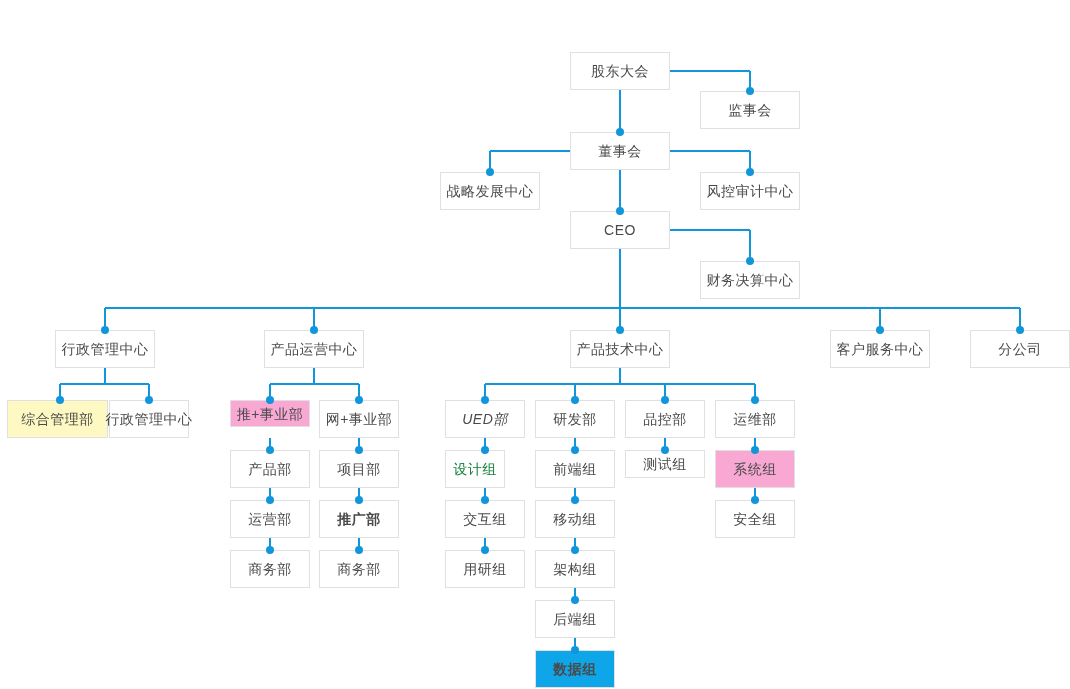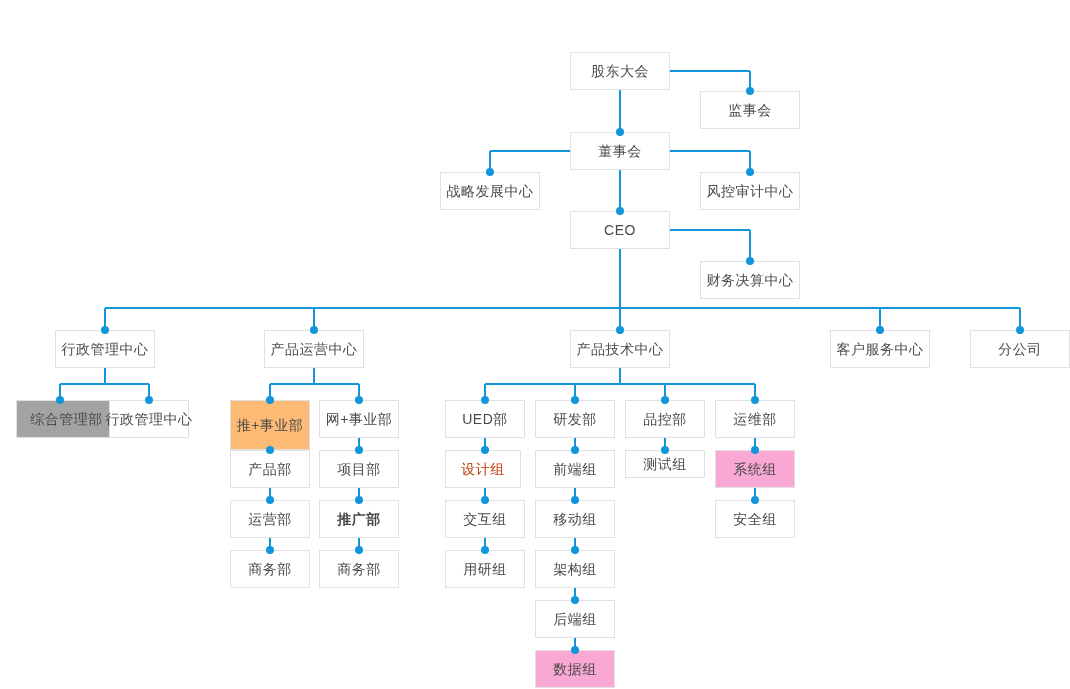--- a/index.html
+++ b/index.html
@@ -150,27 +150,27 @@
       </div>
       <div class="node" style="left: 570px; top: 330px; width: 100px; height: 38px; border-color: rgb(224, 224, 224); background: rgb(255, 255, 255); color: rgb(74, 74, 74);">
         <span>产品技术中心</span>
       </div>
       <div class="node" style="left: 830px; top: 330px; width: 100px; height: 38px; border-color: rgb(224, 224, 224); background: rgb(255, 255, 255); color: rgb(74, 74, 74);">
         <span>客户服务中心</span>
       </div>
       <div class="node" style="left: 970px; top: 330px; width: 100px; height: 38px; border-color: rgb(224, 224, 224); background: rgb(255, 255, 255); color: rgb(74, 74, 74);">
         <span>分公司</span>
       </div>
-      <div class="node" style="left: 16px; top: 400px; width: 101px; height: 38px; border-color: rgb(224, 224, 224); background: #a3a3a3; color: rgb(74, 74, 74);">
+      <div class="node" style="left: 7px; top: 400px; width: 101px; height: 38px; border-color: rgb(224, 224, 224); background: #fef9c3; color: rgb(74, 74, 74);">
         <span>综合管理部</span>
       </div>
       <div class="node" style="left: 109px; top: 400px; width: 80px; height: 38px; border-color: rgb(224, 224, 224); background: rgb(255, 255, 255); color: rgb(74, 74, 74);">
         <span>行政管理中心</span>
       </div>
-      <div class="node" style="left: 230px; top: 400px; width: 80px; height: 50px; border-color: rgb(224, 224, 224); background: #fdba74; color: rgb(74, 74, 74);">
+      <div class="node" style="left: 230px; top: 400px; width: 80px; height: 27px; border-color: rgb(224, 224, 224); background: #f9a8d4; color: rgb(74, 74, 74);">
         <span>推+事业部</span>
       </div>
       <div class="node" style="left: 230px; top: 450px; width: 80px; height: 38px; border-color: rgb(224, 224, 224); background: rgb(255, 255, 255); color: rgb(74, 74, 74);">
         <span>产品部</span>
       </div>
       <div class="node" style="left: 230px; top: 500px; width: 80px; height: 38px; border-color: rgb(224, 224, 224); background: rgb(255, 255, 255); color: rgb(74, 74, 74);">
         <span>运营部</span>
       </div>
       <div class="node" style="left: 230px; top: 550px; width: 80px; height: 38px; border-color: rgb(224, 224, 224); background: rgb(255, 255, 255); color: rgb(74, 74, 74);">
         <span>商务部</span>
@@ -180,24 +180,24 @@
       </div>
       <div class="node" style="left: 319px; top: 450px; width: 80px; height: 38px; border-color: rgb(224, 224, 224); background: rgb(255, 255, 255); color: rgb(74, 74, 74);">
         <span>项目部</span>
       </div>
       <div class="node" style="left: 319px; top: 500px; width: 80px; height: 38px; border-color: rgb(224, 224, 224); background: rgb(255, 255, 255); color: rgb(74, 74, 74); font-weight: bold;">
         <span>推广部</span>
       </div>
       <div class="node" style="left: 319px; top: 550px; width: 80px; height: 38px; border-color: rgb(224, 224, 224); background: rgb(255, 255, 255); color: rgb(74, 74, 74);">
         <span>商务部</span>
       </div>
-      <div class="node" style="left: 445px; top: 400px; width: 80px; height: 38px; border-color: rgb(224, 224, 224); background: rgb(255, 255, 255); color: rgb(74, 74, 74);">
+      <div class="node" style="left: 445px; top: 400px; width: 80px; height: 38px; border-color: rgb(224, 224, 224); background: rgb(255, 255, 255); color: rgb(74, 74, 74); font-style: italic;">
         <span>UED部</span>
       </div>
-      <div class="node" style="left: 445px; top: 450px; width: 76px; height: 38px; border-color: rgb(224, 224, 224); background: rgb(255, 255, 255); color: #c2410c;">
+      <div class="node" style="left: 445px; top: 450px; width: 60px; height: 38px; border-color: rgb(224, 224, 224); background: rgb(255, 255, 255); color: #15803d;">
         <span>设计组</span>
       </div>
       <div class="node" style="left: 445px; top: 500px; width: 80px; height: 38px; border-color: rgb(224, 224, 224); background: rgb(255, 255, 255); color: rgb(74, 74, 74);">
         <span>交互组</span>
       </div>
       <div class="node" style="left: 445px; top: 550px; width: 80px; height: 38px; border-color: rgb(224, 224, 224); background: rgb(255, 255, 255); color: rgb(74, 74, 74);">
         <span>用研组</span>
       </div>
       <div class="node" style="left: 535px; top: 400px; width: 80px; height: 38px; border-color: rgb(224, 224, 224); background: rgb(255, 255, 255); color: rgb(74, 74, 74);">
         <span>研发部</span>
@@ -207,21 +207,21 @@
       </div>
       <div class="node" style="left: 535px; top: 500px; width: 80px; height: 38px; border-color: rgb(224, 224, 224); background: rgb(255, 255, 255); color: rgb(74, 74, 74);">
         <span>移动组</span>
       </div>
       <div class="node" style="left: 535px; top: 550px; width: 80px; height: 38px; border-color: rgb(224, 224, 224); background: rgb(255, 255, 255); color: rgb(74, 74, 74);">
         <span>架构组</span>
       </div>
       <div class="node" style="left: 535px; top: 600px; width: 80px; height: 38px; border-color: rgb(224, 224, 224); background: rgb(255, 255, 255); color: rgb(74, 74, 74);">
         <span>后端组</span>
       </div>
-      <div class="node" style="left: 535px; top: 650px; width: 80px; height: 38px; border-color: rgb(224, 224, 224); background: #f9a8d4; color: rgb(74, 74, 74);">
+      <div class="node" style="left: 535px; top: 650px; width: 80px; height: 38px; border-color: rgb(224, 224, 224); background: #0ea5e9; color: rgb(74, 74, 74); font-weight: bold;">
         <span>数据组</span>
       </div>
       <div class="node" style="left: 625px; top: 400px; width: 80px; height: 38px; border-color: rgb(224, 224, 224); background: rgb(255, 255, 255); color: rgb(74, 74, 74); text-align: center;">
         <span>品控部</span>
       </div>
       <div class="node" style="left: 625px; top: 450px; width: 80px; height: 28px; border-color: rgb(224, 224, 224); background: rgb(255, 255, 255); color: rgb(74, 74, 74);">
         <span>测试组</span>
       </div>
       <div class="node" style="left: 715px; top: 400px; width: 80px; height: 38px; border-color: rgb(224, 224, 224); background: rgb(255, 255, 255); color: rgb(74, 74, 74);">
         <span>运维部</span>

